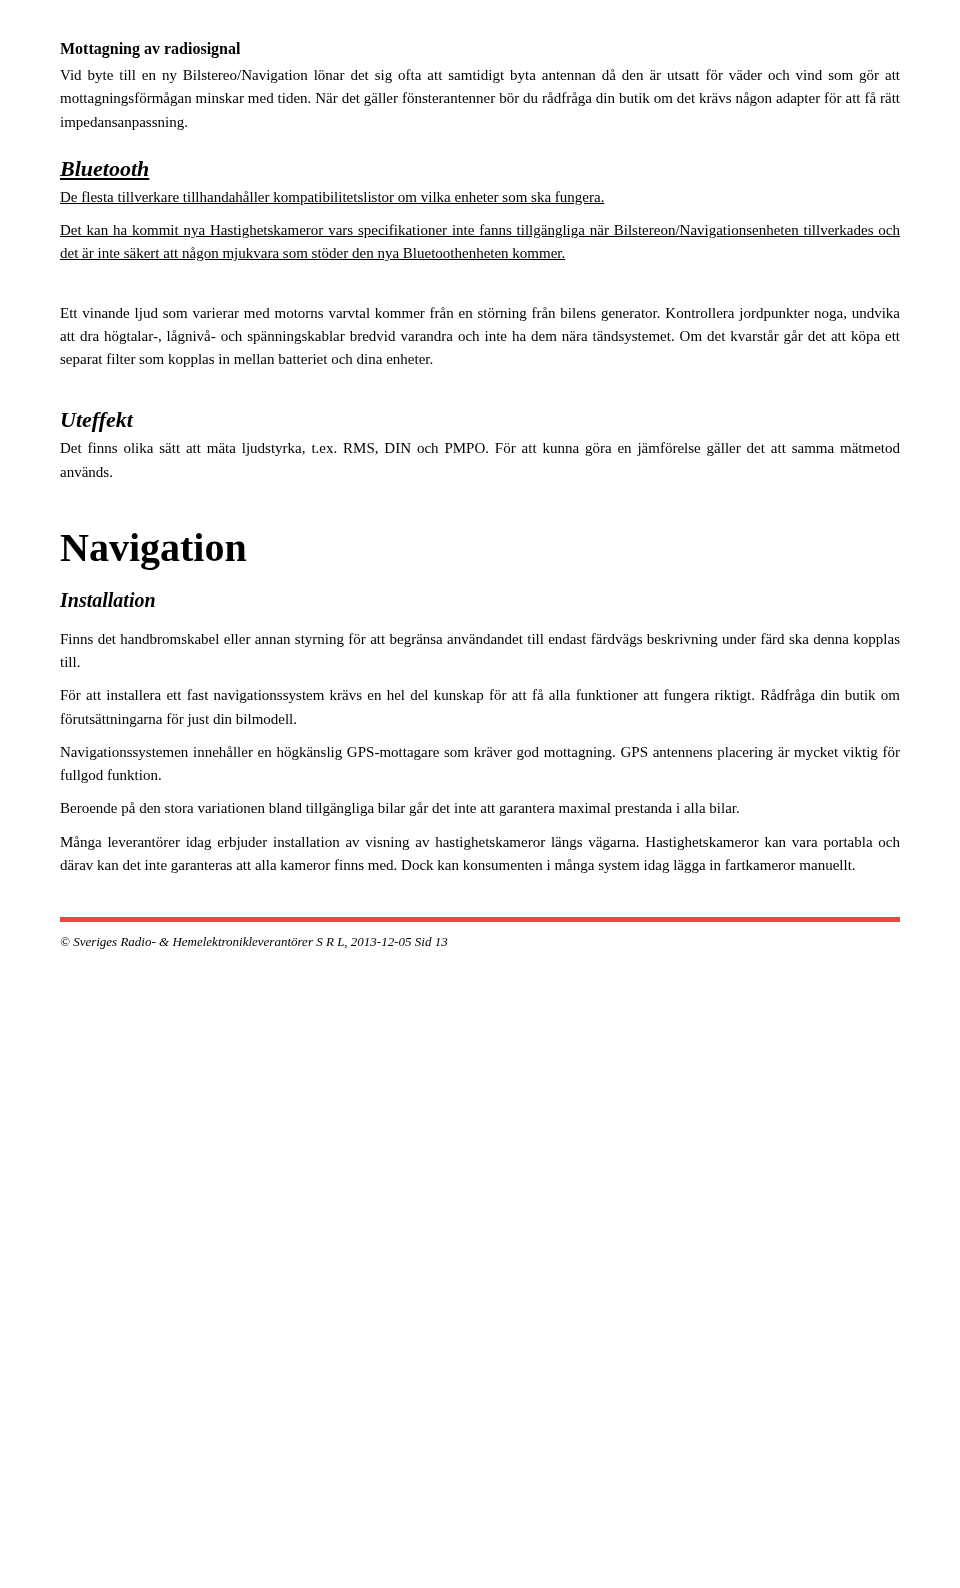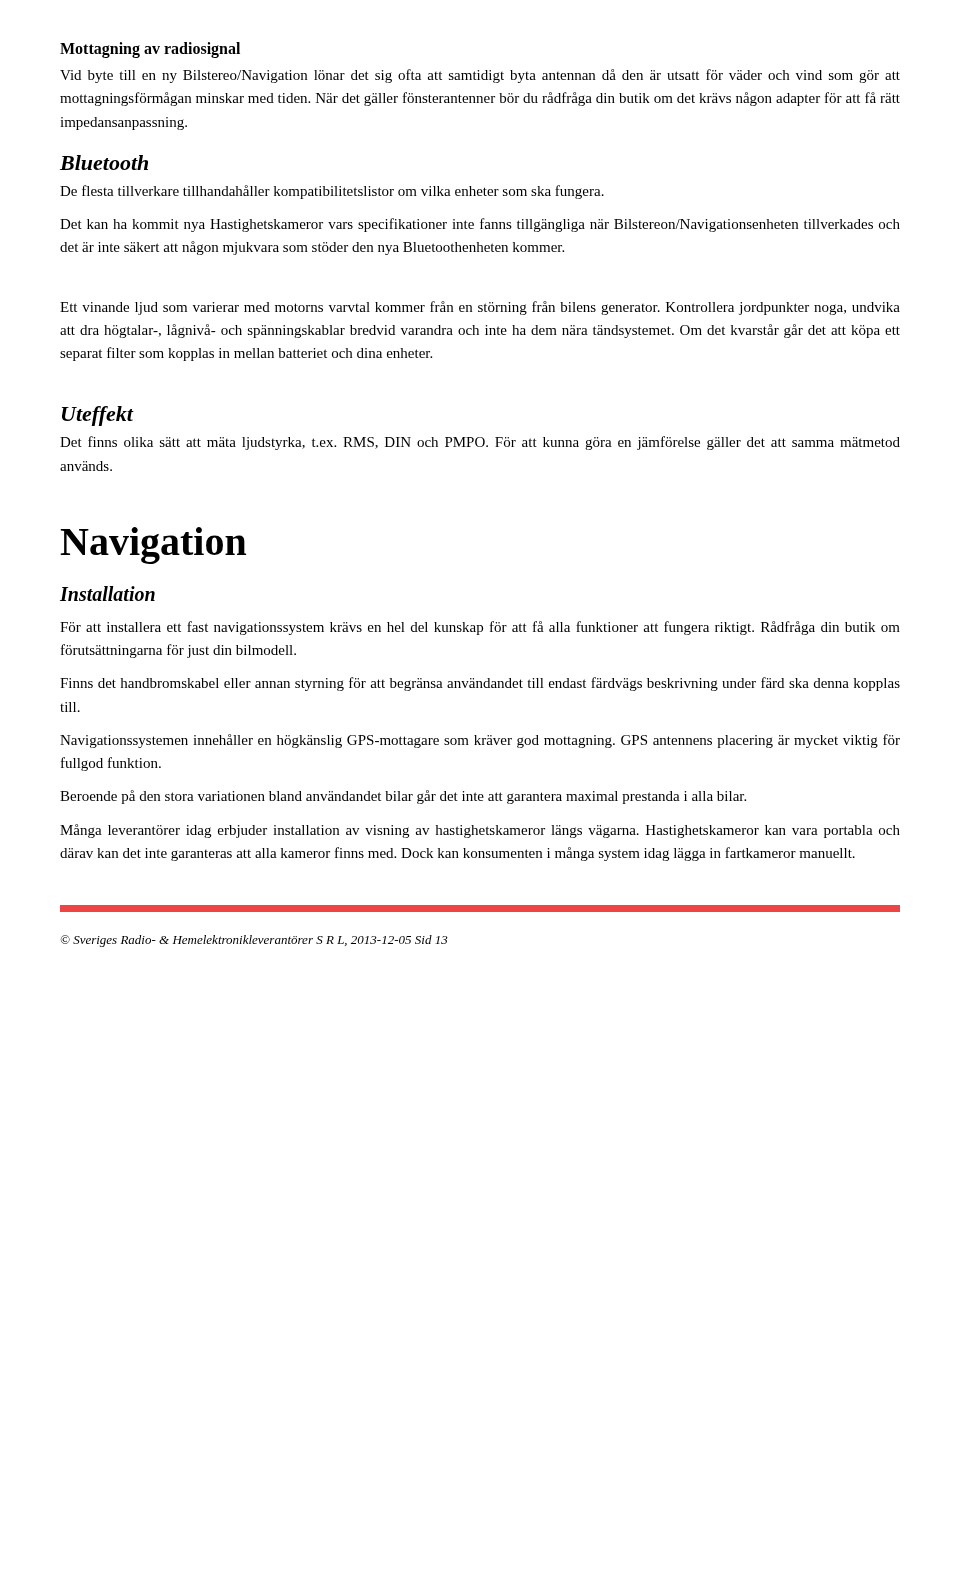--- a/index.html
+++ b/index.html
@@ -19,21 +19,21 @@
 
     .page-content {
       max-width: 840px;
       margin: 0 auto;
     }
 
     .bold-title {
       font-size: 20px;
       font-weight: bold;
       font-style: italic;
-      margin-bottom: 10px;
+      margin-bottom: 16px;
       margin-top: 18px;
       font-family: "Georgia", serif;
     }
 
     p {
       font-size: 15px;
       line-height: 1.55;
       text-align: justify;
       margin-bottom: 10px;
       font-family: "Georgia", serif;
@@ -57,30 +57,31 @@
       font-size: 40px;
       font-weight: bold;
       font-style: normal;
       margin-top: 40px;
       margin-bottom: 2px;
       font-family: "Georgia", serif;
     }
 
     .footer {
       margin-top: 40px;
-      border-top: 7px solid #ef4444;
-      padding-top: 20px;
+      border-top: 5px solid #ef4444;
+      padding-top: 12px;
       font-size: 13px;
       font-style: italic;
       font-family: "Georgia", serif;
       color: #000;
     }
 
     .section-gap {
-      margin-top: 16px;
+      margin-top: 22px;
+      text-decoration: underline;
     }
 
     .section-gap-large {
       margin-top: 36px;
     }
   </style>
 </head>
 <body>
 
 <div class="page-content">
@@ -100,24 +101,24 @@
 
   <div class="section-gap-large">
     <h2 class="section-header">Uteffekt</h2>
     <p>Det finns olika sätt att mäta ljudstyrka, t.ex. RMS, DIN och PMPO. För att kunna göra en jämförelse gäller det att samma mätmetod används.</p>
   </div>
 
   <div class="section-gap-large">
     <h1 class="navigation-heading">Navigation</h1>
 
     <h2 class="bold-title">Installation</h2>
+    <p>Finns det handbromskabel eller annan styrning för att begränsa användandet till endast färdvägs beskrivning under färd ska denna kopplas till.</p>
     <p>För att installera ett fast navigationssystem krävs en hel del kunskap för att få alla funktioner att fungera riktigt. Rådfråga din butik om förutsättningarna för just din bilmodell.</p>
-    <p>Finns det handbromskabel eller annan styrning för att begränsa användandet till endast färdvägs beskrivning under färd ska denna kopplas till.</p>
     <p>Navigationssystemen innehåller en högkänslig GPS-mottagare som kräver god mottagning. GPS antennens placering är mycket viktig för fullgod funktion.</p>
-    <p>Beroende på den stora variationen bland användandet bilar går det inte att garantera maximal prestanda i alla bilar.</p>
+    <p>Beroende på den stora variationen bland tillgängliga bilar går det inte att garantera maximal prestanda i alla bilar.</p>
     <p>Många leverantörer idag erbjuder installation av visning av hastighetskameror längs vägarna. Hastighetskameror kan vara portabla och därav kan det inte garanteras att alla kameror finns med. Dock kan konsumenten i många system idag lägga in fartkameror manuellt.</p>
   </div>
 
   <div class="footer">
     <span>© Sveriges Radio- &amp; Hemelektronikleverantörer  S R L, 2013-12-05  Sid 13</span>
   </div>
 
 </div>
 
 </body></html>

